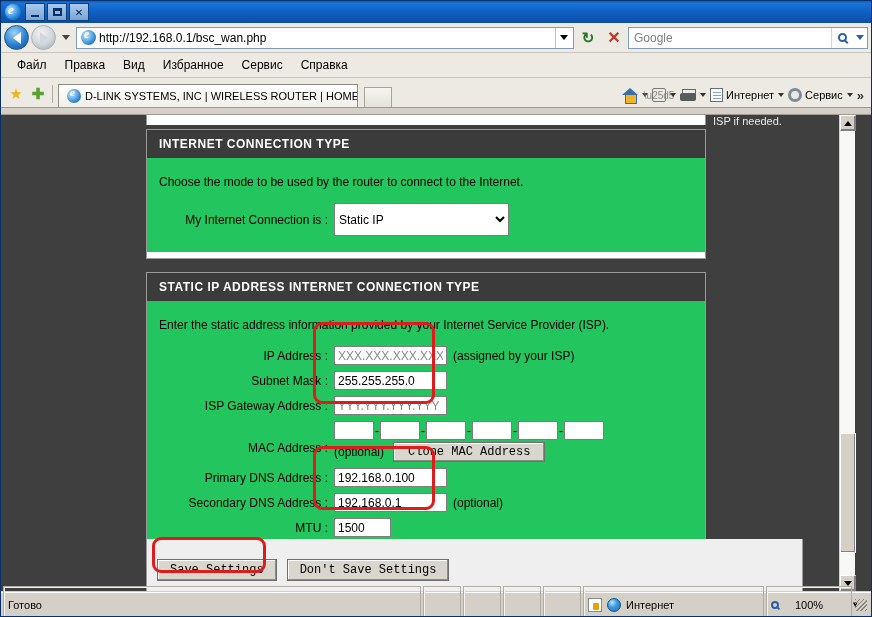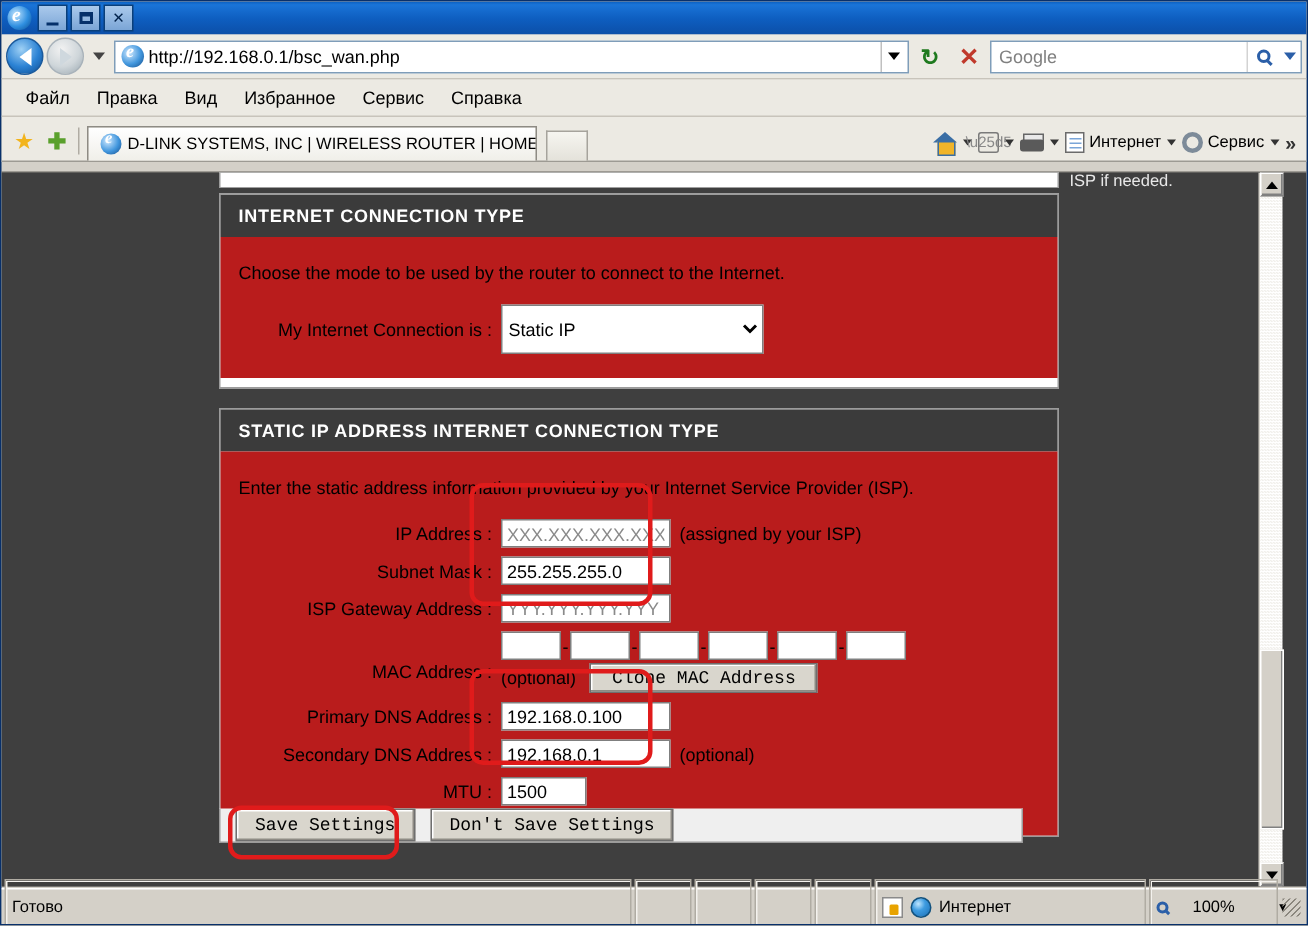--- a/index.html
+++ b/index.html
@@ -96,21 +96,21 @@
     display:flex;align-items:center;justify-content:center; background:#fff; flex:none;
   }
   .addr-drop i { width:0;height:0;border-left:4px solid transparent;border-right:4px solid transparent;border-top:5px solid #000; font-style:normal;display:block;}
   .tbbtn {
     width:24px;height:24px; display:flex;align-items:center;justify-content:center;
     flex:none; font-size:14px; border:1px solid transparent;
   }
   .refresh-ico { color:#1f7a1f; font-size:15px; font-weight:bold; }
   .stop-ico { color:#c0392b; font-size:16px; font-weight:bold; }
   .searchwrap {
-    width:208px; height:22px; background:#fff; border:1px solid #7f9db9;
+    width:240px; height:22px; background:#fff; border:1px solid #7f9db9;
     display:flex; align-items:center; flex:none;
   }
   .searchwrap .ph { flex:1; font-size:12px; color:#808080; padding-left:5px; white-space:nowrap;}
   .sbtn { width:22px;height:20px; display:flex;align-items:center;justify-content:center; border-left:1px solid #d3d3d3;}
   .magnifier { width:9px;height:9px;border:2px solid #2b5fa8;border-radius:50%; position:relative; display:block;}
   .magnifier::after{content:"";position:absolute;width:2px;height:5px;background:#2b5fa8;right:-2px;bottom:-4px;transform:rotate(-45deg);}
   .sdrop { width:14px;height:20px;display:flex;align-items:center;justify-content:center;}
   .sdrop i{width:0;height:0;border-left:4px solid transparent;border-right:4px solid transparent;border-top:5px solid #2b5fa8;font-style:normal;display:block;}
 
   
@@ -178,21 +178,21 @@
     background:#fff; border:1px solid #9b9b9b;
   }
   .card.topstub {
     top:-4px; height:14px; border-bottom:none;
   }
   .sec-header {
     background:#3b3b3b; color:#fff;
     font-size:12px; font-weight:bold; letter-spacing:.5px;
     padding:7px 12px;
   }
-  .sec-body { background:#b91c1c; padding:0 12px; }
+  .sec-body { background:#22c55e; padding:0 12px; }
   .sec-desc { font-size:12px; color:#000; padding:17px 0 14px 0; }
   .formrow { display:flex; align-items:center; margin-bottom:6px; }
   .flabel { width:175px; text-align:right; font-size:12px; color:#000; padding-right:6px; white-space:nowrap; }
   .fctl { display:flex; align-items:center; gap:6px; }
   input.tb {
     font-family:"Liberation Sans", sans-serif; font-size:12px;
     border:1px solid #7f7f7f; background:#fff; color:#000;
     height:19px; padding:1px 3px; outline:none;
   }
   input.tb.ph { color:#8a8a8a; }
@@ -210,23 +210,23 @@
     background:#d9d6cd; border:1px solid #6f6f6f;
     box-shadow: inset -1px -1px 0 #8e8b84, inset 1px 1px 0 #ffffff;
     padding:3px 12px; color:#000;
   }
   .btn.clone { padding:2px 14px; }
   .optional { font-size:12px; color:#000; }
   .macwrap { display:flex; flex-direction:column; gap:2px; }
   .macrow { display:flex; align-items:center; }
   .macrow2 { display:flex; align-items:center; gap:9px; margin-left:0; }
   .savebar {
-    position:absolute; left:145px; width:536px;
+    position:absolute; left:145px; width:657px;
     background:#efefef; border:1px solid #9b9b9b; border-top:none;
-    padding:0 10px; display:flex; gap:10px; align-items:flex-end;
+    padding:20px 10px; display:flex; gap:10px; align-items:flex-end;
   }
 
   
   .ring {
     position:absolute; border:3px solid #e01b1b; border-radius:9px;
     pointer-events:none;
   }
 
   .rightnote {
     position:absolute; left:712px; top:0px; width:120px;

